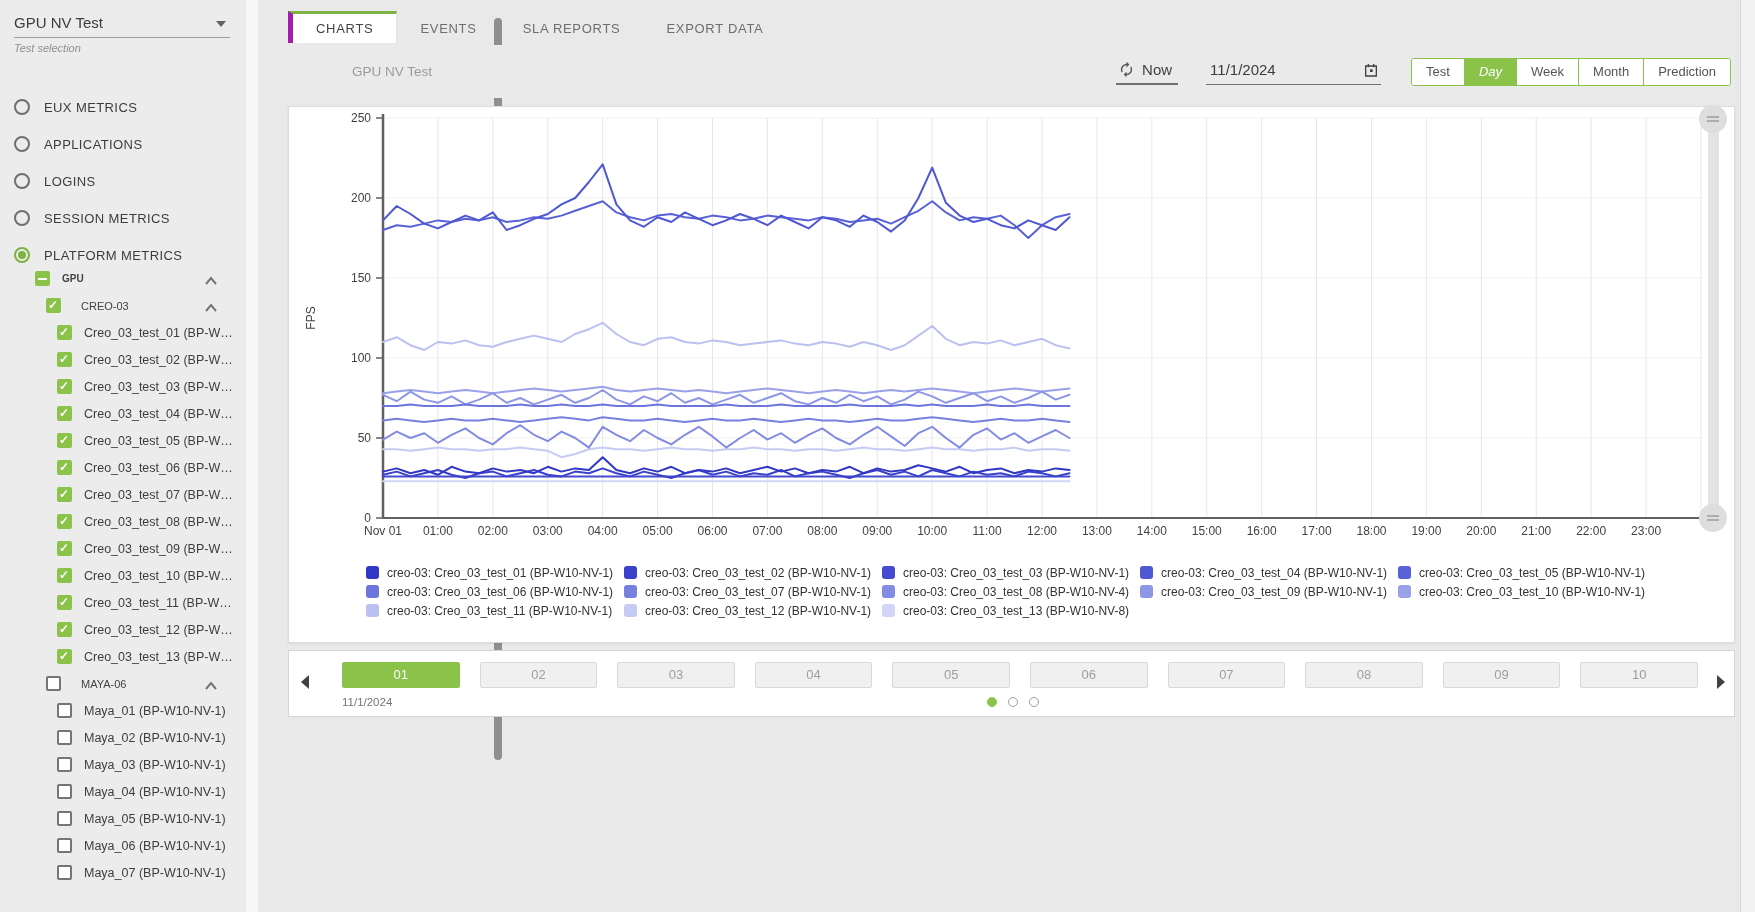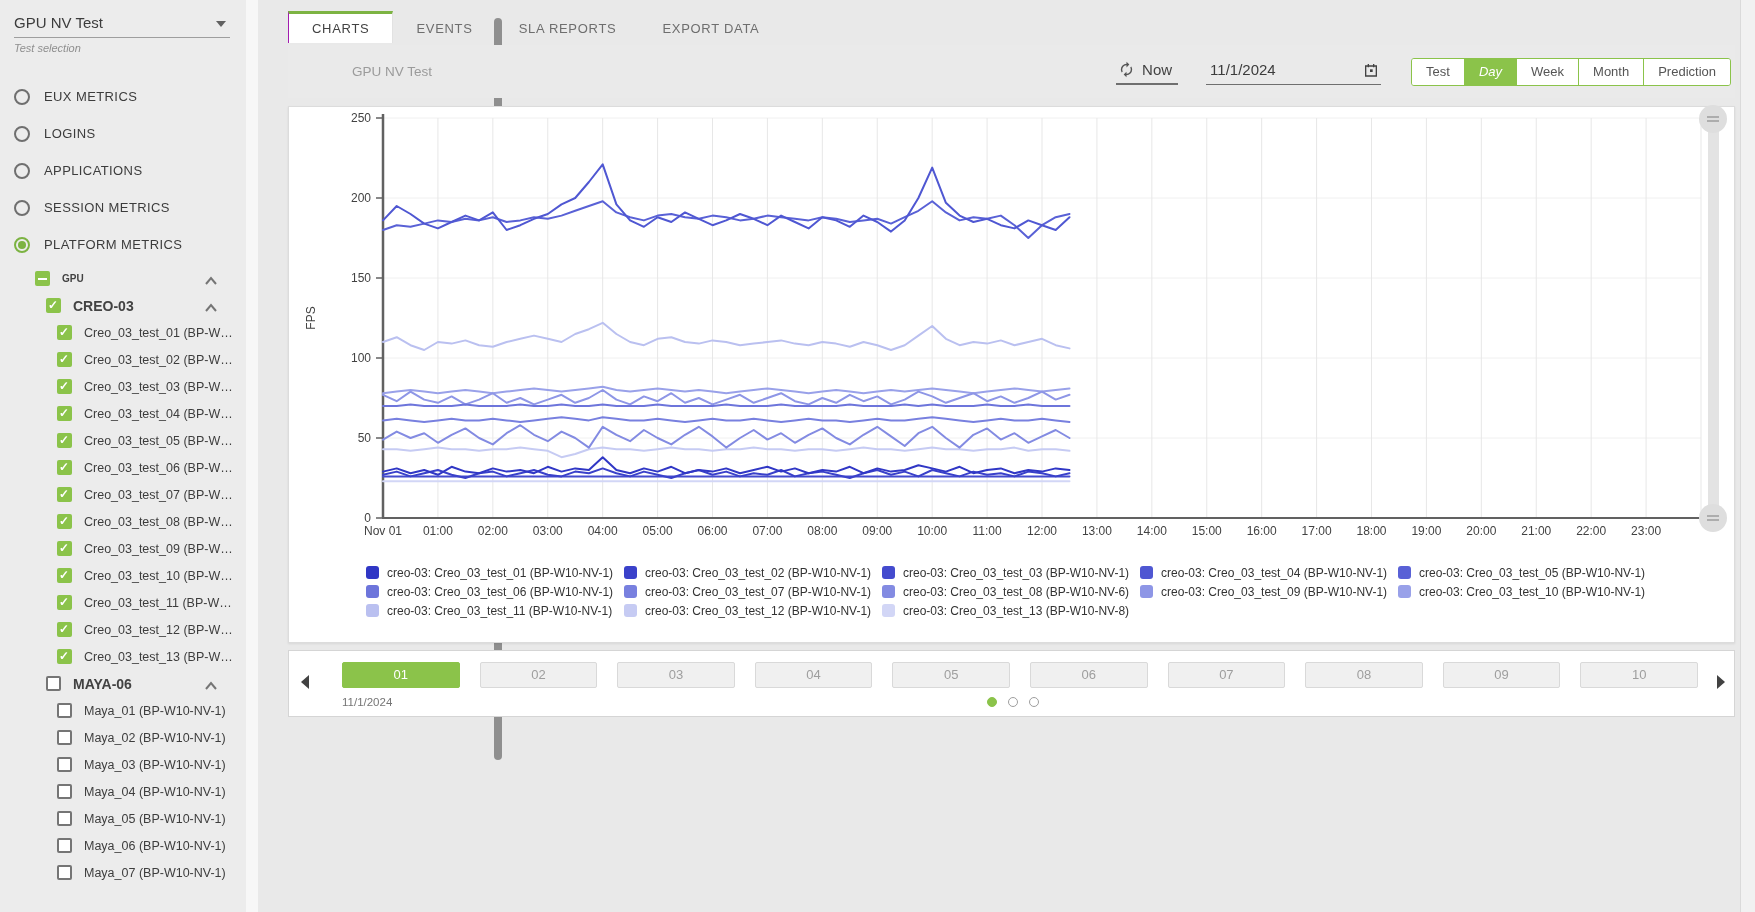--- a/index.html
+++ b/index.html
@@ -15,48 +15,48 @@
   .sb-scroll-thumb { position:absolute; left:248px; top:18px; width:8px; height:742px; background:#8f8f8f; border-radius:4px; }
   .sb-inner { position:absolute; left:0; top:0; width:246px; padding:14px 0 0 14px; }
 
   .dd-wrap { width:216px; position:relative; }
   .dd-value { font-size:15px; color:#3c3c3c; padding-bottom:6px; border-bottom:1px solid #9e9e9e; cursor:pointer; }
   .dd-caret { position:absolute; right:4px; top:7px; width:0; height:0;
     border-left:5px solid transparent; border-right:5px solid transparent; border-top:6px solid #616161; }
   .dd-caption { font-size:11px; font-style:italic; color:#8f8f8f; margin-top:4px; }
 
   .radio-list { margin-top:24px; }
-  .radio-row { display:flex; align-items:center; height:37px; cursor:pointer; }
+  .radio-row { display:flex; align-items:flex-end; height:37px; cursor:pointer; }
   .radio-dot { width:16px; height:16px; border:2px solid #6f6f6f; border-radius:50%; margin-right:14px;
     display:flex; align-items:center; justify-content:center; flex:0 0 16px; }
   .radio-row.selected .radio-dot { border-color:#7cb342; }
   .radio-dot i { width:8px; height:8px; border-radius:50%; background:transparent; }
   .radio-row.selected .radio-dot i { background:#7cb342; }
   .radio-label { font-size:13px; color:#3c3c3c; letter-spacing:.4px; }
 
   .tree { margin-top:2px; }
   .tree-row { display:flex; align-items:center; height:27px; position:relative; cursor:pointer; }
   .tree-row .chev { position:absolute; left:190px; top:7px; }
   .cb { width:15px; height:15px; border:2px solid #757575; border-radius:2px; background:#fff;
     margin-right:12px; flex:0 0 15px; position:relative; }
   .cb.checked { border:none; background:#8bc34a; }
   .cb.checked::after { content:"\2713"; position:absolute; left:2px; top:0px; color:#fff; font-size:12px; font-weight:bold; line-height:15px; }
   .cb.indet { border:none; background:#8bc34a; }
   .cb.indet::after { content:""; position:absolute; left:3px; top:6.5px; width:9px; height:2.5px; background:#fff; }
   .lvl1 { padding-left:21px; } .lvl1 .lbl { font-weight:bold; font-size:10px; }
-  .lvl2 { padding-left:32px; } .lvl2 .lbl { font-weight:bold; font-size:14px; }
+  .lvl2 { padding-left:32px; } .lvl2 .lbl { font-weight:normal; font-size:11px;margin-left:8px; }
   .lvl3 { padding-left:43px; } .lvl3 .lbl { font-size:12.5px; color:#3d3d3d; }
   .lvl3 .lbl { max-width:150px; white-space:nowrap; overflow:hidden; text-overflow:ellipsis; }
   .lvl3m .lbl { max-width:175px; }
 
   
   .tabbar { position:absolute; left:288px; top:11px; display:flex; }
   .tab { height:32px; line-height:30px; padding:0 23px; font-size:13px; letter-spacing:.7px; color:#6e6e6e;
     border-top:3px solid transparent; cursor:pointer; }
-  .tab.active { background:#fff; border-top:3px solid #7cb342; border-left:1px solid #a21caf; border-right:1px solid #e2e2e2;
+  .tab.active { background:#fff; border-top:3px solid #7cb342; border-left:5px solid #a21caf; border-right:1px solid #e2e2e2;
     color:#424242; }
 
   .toolbar { position:absolute; left:288px; top:45px; width:1447px; height:53px; background:#eaeaea;
     display:flex; align-items:center; }
   .tb-title { margin-left:64px; font-size:13.5px; color:#9b9b9b; }
   .tb-now { margin-left:auto; display:flex; align-items:center; gap:7px; border-bottom:2px solid #6f6f6f;
     padding:3px 6px 5px 2px; cursor:pointer; }
   .tb-now span { font-size:15px; color:#424242; }
   .tb-date { margin-left:28px; width:175px; border-bottom:1px solid #6f6f6f; display:flex; align-items:center;
     justify-content:space-between; padding:3px 2px 6px 4px; cursor:text; }
@@ -113,27 +113,27 @@
         <div class="radio-row">
           <span class="radio-dot">
             <i></i>
           </span>
           <span class="radio-label">EUX METRICS</span>
         </div>
         <div class="radio-row">
           <span class="radio-dot">
             <i></i>
           </span>
-          <span class="radio-label">LOGINS</span>
+          <span class="radio-label">APPLICATIONS</span>
         </div>
         <div class="radio-row">
           <span class="radio-dot">
             <i></i>
           </span>
-          <span class="radio-label">APPLICATIONS</span>
+          <span class="radio-label">LOGINS</span>
         </div>
         <div class="radio-row">
           <span class="radio-dot">
             <i></i>
           </span>
           <span class="radio-label">SESSION METRICS</span>
         </div>
         <div class="radio-row selected">
           <span class="radio-dot">
             <i></i>
@@ -390,21 +390,21 @@
       <div class="legend-item">
         <span class="legend-swatch" style="background: rgb(109, 117, 219);"></span>
         <span class="legend-name">creo-03: Creo_03_test_06 (BP-W10-NV-1)</span>
       </div>
       <div class="legend-item">
         <span class="legend-swatch" style="background: rgb(120, 128, 223);"></span>
         <span class="legend-name">creo-03: Creo_03_test_07 (BP-W10-NV-1)</span>
       </div>
       <div class="legend-item">
         <span class="legend-swatch" style="background: rgb(131, 139, 226);"></span>
-        <span class="legend-name">creo-03: Creo_03_test_08 (BP-W10-NV-6)</span>
+        <span class="legend-name">creo-03: Creo_03_test_08 (BP-W10-NV-4)</span>
       </div>
       <div class="legend-item">
         <span class="legend-swatch" style="background: rgb(142, 150, 230);"></span>
         <span class="legend-name">creo-03: Creo_03_test_09 (BP-W10-NV-1)</span>
       </div>
       <div class="legend-item">
         <span class="legend-swatch" style="background: rgb(153, 161, 233);"></span>
         <span class="legend-name">creo-03: Creo_03_test_10 (BP-W10-NV-1)</span>
       </div>
       <div class="legend-item">

